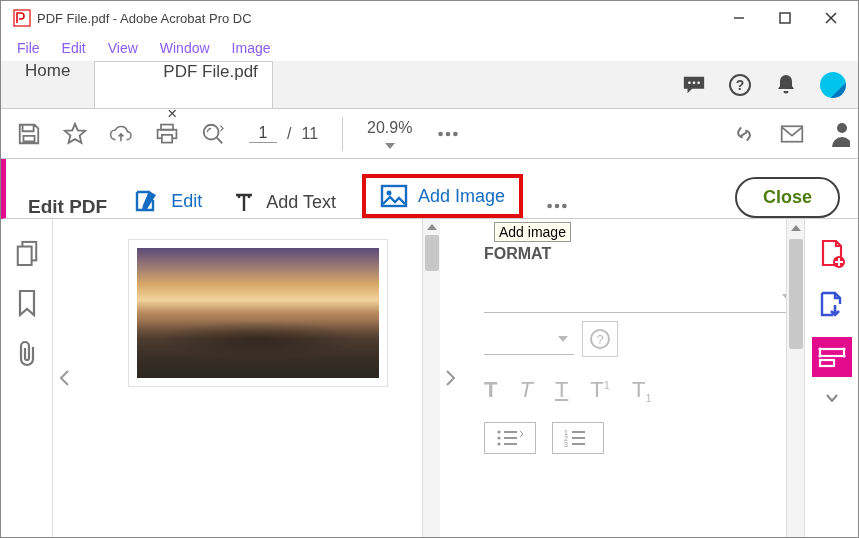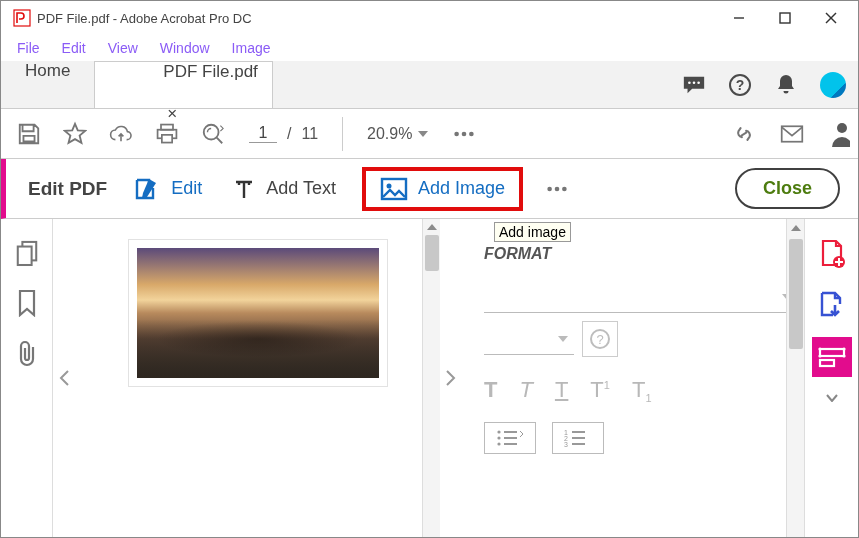--- a/index.html
+++ b/index.html
@@ -23,27 +23,27 @@
   .tabbar .tab.doc .close { font-size: 17px; color: #444; padding: 0 4px; }
   .tabbar .spacer { flex: 1; }
   .tabbar .right { display: flex; align-items: center; gap: 22px; padding-right: 6px; }
   .avatar { width: 26px; height: 26px; border-radius: 50%; background: linear-gradient(135deg, #02c3eb 70%, #0078bf 70%); }
   
   
   .toolbar { height: 50px; display: flex; align-items: center; padding: 0 14px 0 16px; gap: 24px; border-bottom: 1px solid #ccc; }
   .toolbar .group { display: flex; align-items: center; gap: 22px; }
   .toolbar .pg { display: flex; align-items: center; gap: 10px; font-size: 16px; color: #555; }
   .toolbar .pg input { width: 28px; border: none; border-bottom: 1px solid #999; text-align: center; font-size: 16px; color: #444; }
-  .toolbar .zoom { display: flex; align-items: center; gap: 6px; font-size: 16px; color: #555; }
+  .toolbar .zoom { display: flex; align-items: center; gap: 6px; font-size: 16px; color: #555; flex-direction: column; }
   .toolbar .divider { width: 1px; height: 34px; background: #ccc; }
   .icon { width: 24px; height: 24px; display: flex; align-items: center; justify-content: center; }
   svg { display: block; }
   
   
-  .editbar { height: 60px; display: flex; align-items: center; padding: 0 18px 0 22px; border-bottom: 1px solid #ccc; gap: 22px; border-left: 5px solid #e20c8d; }
+  .editbar { height: 60px; display: flex; align-items: flex-end; padding: 0 18px 0 22px; border-bottom: 1px solid #ccc; gap: 22px; border-left: 5px solid #e20c8d; }
   .editbar .lbl { font-size: 19px; font-weight: 600; color: #444; }
   .editbar .btn { display: flex; align-items: center; gap: 10px; font-size: 18px; color: #444; padding: 4px 4px; }
   .editbar .btn.edit { color: #146dc2; }
   .editbar .highlight { border: 4px solid #e10c0c; padding: 6px 14px; color: #146dc2; }
   .closebtn { margin-left: auto; padding: 8px 26px; border: 2px solid #404040; border-radius: 24px; font-size: 18px; font-weight: 600; color: #4d7c0f; }
   
   
   .main { display: flex; height: calc(538px - 34px - 26px - 48px - 50px - 60px - 2px); position: relative; }
   .lside { width: 52px; background: #fff; border-right: 1px solid #ddd; display: flex; flex-direction: column; align-items: center; gap: 26px; padding-top: 22px; }
   .rside { width: 54px; background: #fff; border-left: 1px solid #ddd; display: flex; flex-direction: column; align-items: center; gap: 12px; padding-top: 14px; position: relative; }
@@ -56,21 +56,21 @@
   .photo { width: 100%; height: 130px; background: linear-gradient(to bottom, #5b4a7a 0%, #d8a869 28%, #f2d39b 40%, #b88a5d 50%, #5f4637 70%, #3d342c 100%); position: relative; overflow: hidden; }
   .photo::after { content:''; position:absolute; inset:0; background:
     radial-gradient(ellipse 60% 20% at 50% 70%, rgba(0,0,0,.35), transparent 70%),
     linear-gradient(to bottom, transparent 55%, #2e2720 100%);
   }
   .scrollv { width: 18px; background: #f4f4f4; border-left: 1px solid #ddd; }
   .scrollv .handle { width: 14px; height: 36px; background: #c8c8c8; margin: 2px auto 0; border-radius: 2px; }
   
   .panel { flex: 1; padding: 0 6px 0 22px; position: relative; }
   .tooltip { position: absolute; top: 3px; left: 32px; background: #fffff2; border: 1px solid #999; font-size: 14px; padding: 1px 4px; }
-  .panel h3 { font-size: 16px; font-weight: 700; color: #555; margin: 26px 0 18px; font-style: italic; }
+  .panel h3 { font-size: 16px; font-weight: 700; color: #555; margin: 26px 0 18px; }
   .panel .row { display: flex; align-items: center; gap: 8px; margin-bottom: 8px; }
   .sel { flex: 1; height: 32px; border-bottom: 1px solid #bbb; display: flex; align-items: center; justify-content: flex-end; padding-right: 6px; color: #bbb; }
   .qbox { width: 36px; height: 36px; border: 1px solid #ccc; display: flex; align-items: center; justify-content: center; }
   .tfmt { display: flex; gap: 22px; padding: 12px 0; color: #b8b8b8; font-family: Georgia, serif; font-size: 22px; }
   .listbtns { display: flex; gap: 16px; padding-top: 6px; }
   .listbtn { width: 52px; height: 32px; border: 1px solid #bbb; display: flex; align-items: center; justify-content: center; }
   .panelscroll { width: 18px; background: #f4f4f4; border-left: 1px solid #ddd; position: absolute; top: 0; right: 0; bottom: 0; }
   .panelscroll .up { width: 12px; height: 12px; margin: 4px auto; }
   .panelscroll .handle { width: 14px; height: 110px; background: #c8c8c8; margin: 0 auto; border-radius: 2px; }
 </style>

